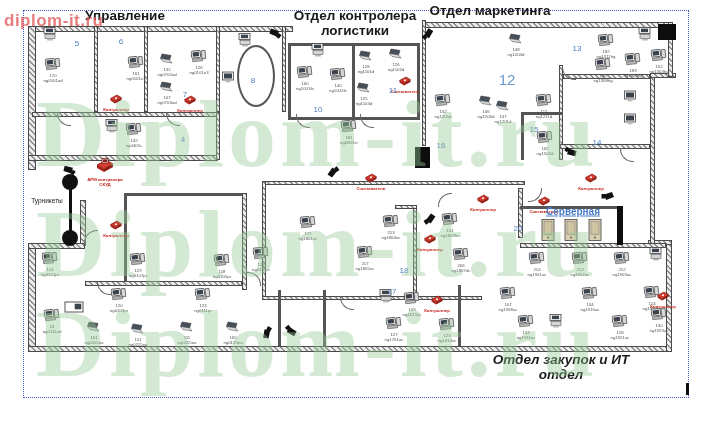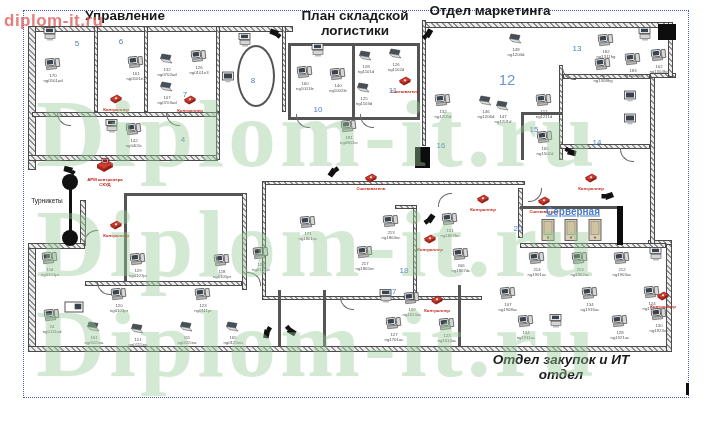--- a/index.html
+++ b/index.html
@@ -901,21 +901,21 @@
       <div class="roomnum" style="left: 393px; top: 90px;">11</div>
       <div class="roomnum big" style="left: 489px; top: 79px;">12</div>
       <div class="roomnum" style="left: 577px; top: 48px;">13</div>
       <div class="roomnum" style="left: 597px; top: 142px; text-align: center;">14</div>
       <div class="roomnum" style="left: 534px; top: 129px;">15</div>
       <div class="roomnum" style="left: 441px; top: 145px;">16</div>
       <div class="roomnum" style="left: 392px; top: 291px;">17</div>
       <div class="roomnum" style="left: 404px; top: 270px;">18</div>
       <div class="roomnum" style="left: 518px; top: 228px;">20</div>
       <div class="dept" style="left: 125px; top: 8px;"><span>Управление</span></div>
-      <div class="dept" style="left: 355px; top: 8px;"><span>План складской</span><br><span>логистики</span></div>
+      <div class="dept" style="left: 355px; top: 8px;"><span>Отдел контролера</span><br><span>логистики</span></div>
       <div class="dept" style="left: 490px; top: 3px;"><span>Отдел маркетинга</span></div>
       <div class="dept" style="left: 561px; top: 352px; font-style: italic;"><span>Отдел закупок и ИТ</span><br><span>отдел</span></div>
       <div class="arealab" style="left: 573px; top: 211px; color: rgb(74, 124, 199); font-size: 10px; font-weight: bold; transform: translate(-50%, -50%); text-decoration: underline;">Серверная</div>
       <div class="arealab" style="left: 47px; top: 200px; color: rgb(34, 34, 34); font-size: 6.5px; font-weight: normal; transform: translate(-50%, -50%);">Турникеты</div>
     </div>
 
   <div class="wm-big" style="top:78px">Diplom-it.ru</div>
   <div class="wm-big" style="top:188px">Diplom-it.ru</div>
   <div class="wm-big" style="top:288px">Diplom-it.ru</div>
   <div class="wm-corner">diplom-it.ru</div>

